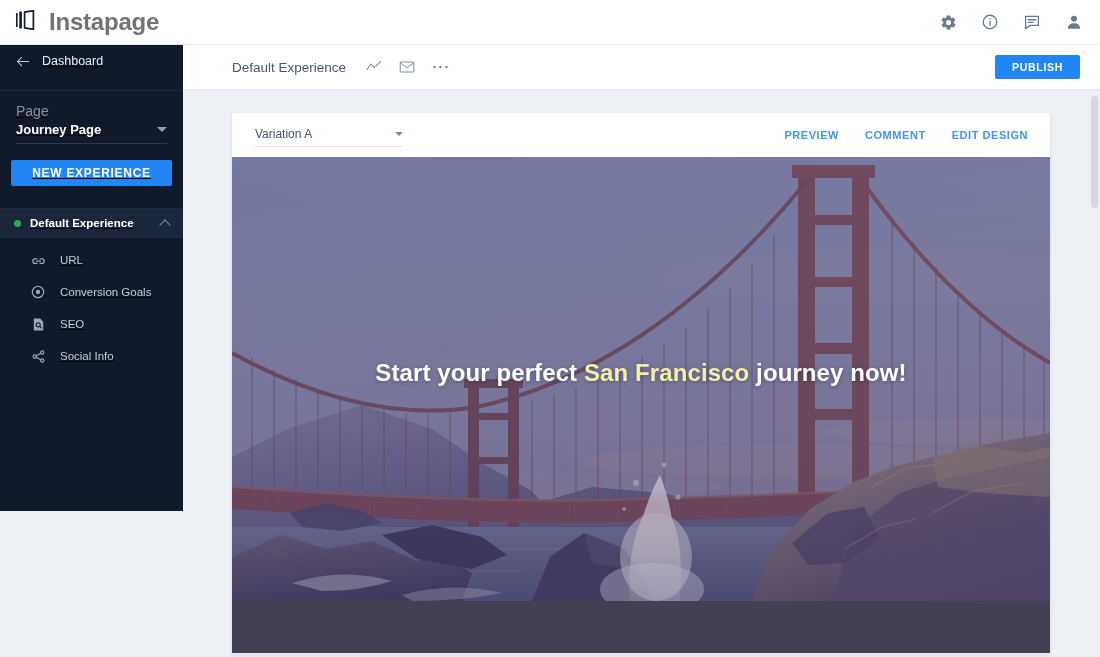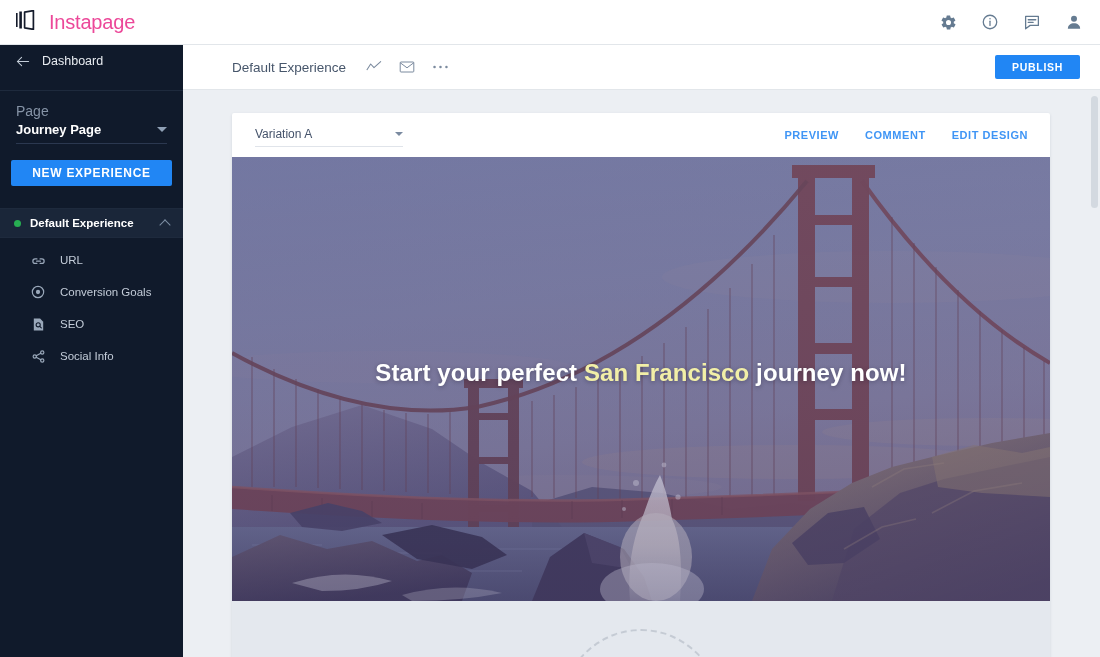--- a/index.html
+++ b/index.html
@@ -24,46 +24,47 @@
     z-index: 40;
   }
   .brand {
     display: flex;
     align-items: center;
     gap: 7px;
     margin-left: 16px;
   }
   .brand-mark { display: block; }
   .brand-name {
-    font-size: 20px;
-    color: #ec4899;
+    font-size: 24px;
+    color: #737373;
     letter-spacing: -0.2px;
-    font-weight: 400;
+    font-weight: 700;
   }
   .topbar-icons {
     margin-left: auto;
     margin-right: 16px;
     display: flex;
     align-items: center;
     gap: 22px;
   }
   .ticon {
     width: 20px; height: 20px;
     display: flex; align-items: center; justify-content: center;
     color: #657b91;
     cursor: pointer;
   }
 
   
   .sidebar {
     position: absolute;
     top: 45px; left: 0;
-    width: 183px; height: 612px;
+    width: 183px; height: 466px;
     background: #101a2b;
     z-index: 30;
+    text-decoration: underline;
   }
   .side-dash {
     height: 32px;
     display: flex;
     align-items: center;
     gap: 12px;
     padding: 0 0 0 16px;
     color: #e8ecf1;
     font-size: 12.5px;
     cursor: pointer;
@@ -265,23 +266,23 @@
     font-weight: 700;
     letter-spacing: 0.55px;
     color: #3f95f5;
     cursor: pointer;
     text-decoration: none;
   }
 
   
   .hero {
     position: relative;
-    height: 444px;
+    height: 496px;
     overflow: hidden;
-    background: #0f766e;
+    background: #404040;
   }
   .hero-img { position: absolute; inset: 0; }
   .hero-overlay {
     position: absolute; inset: 0;
     background: linear-gradient(180deg, rgba(92,86,140,0.30) 0%, rgba(82,74,128,0.34) 55%, rgba(70,62,112,0.40) 100%);
   }
   .hero-title {
     position: absolute;
     left: 0; right: 0;
     top: 202px;

